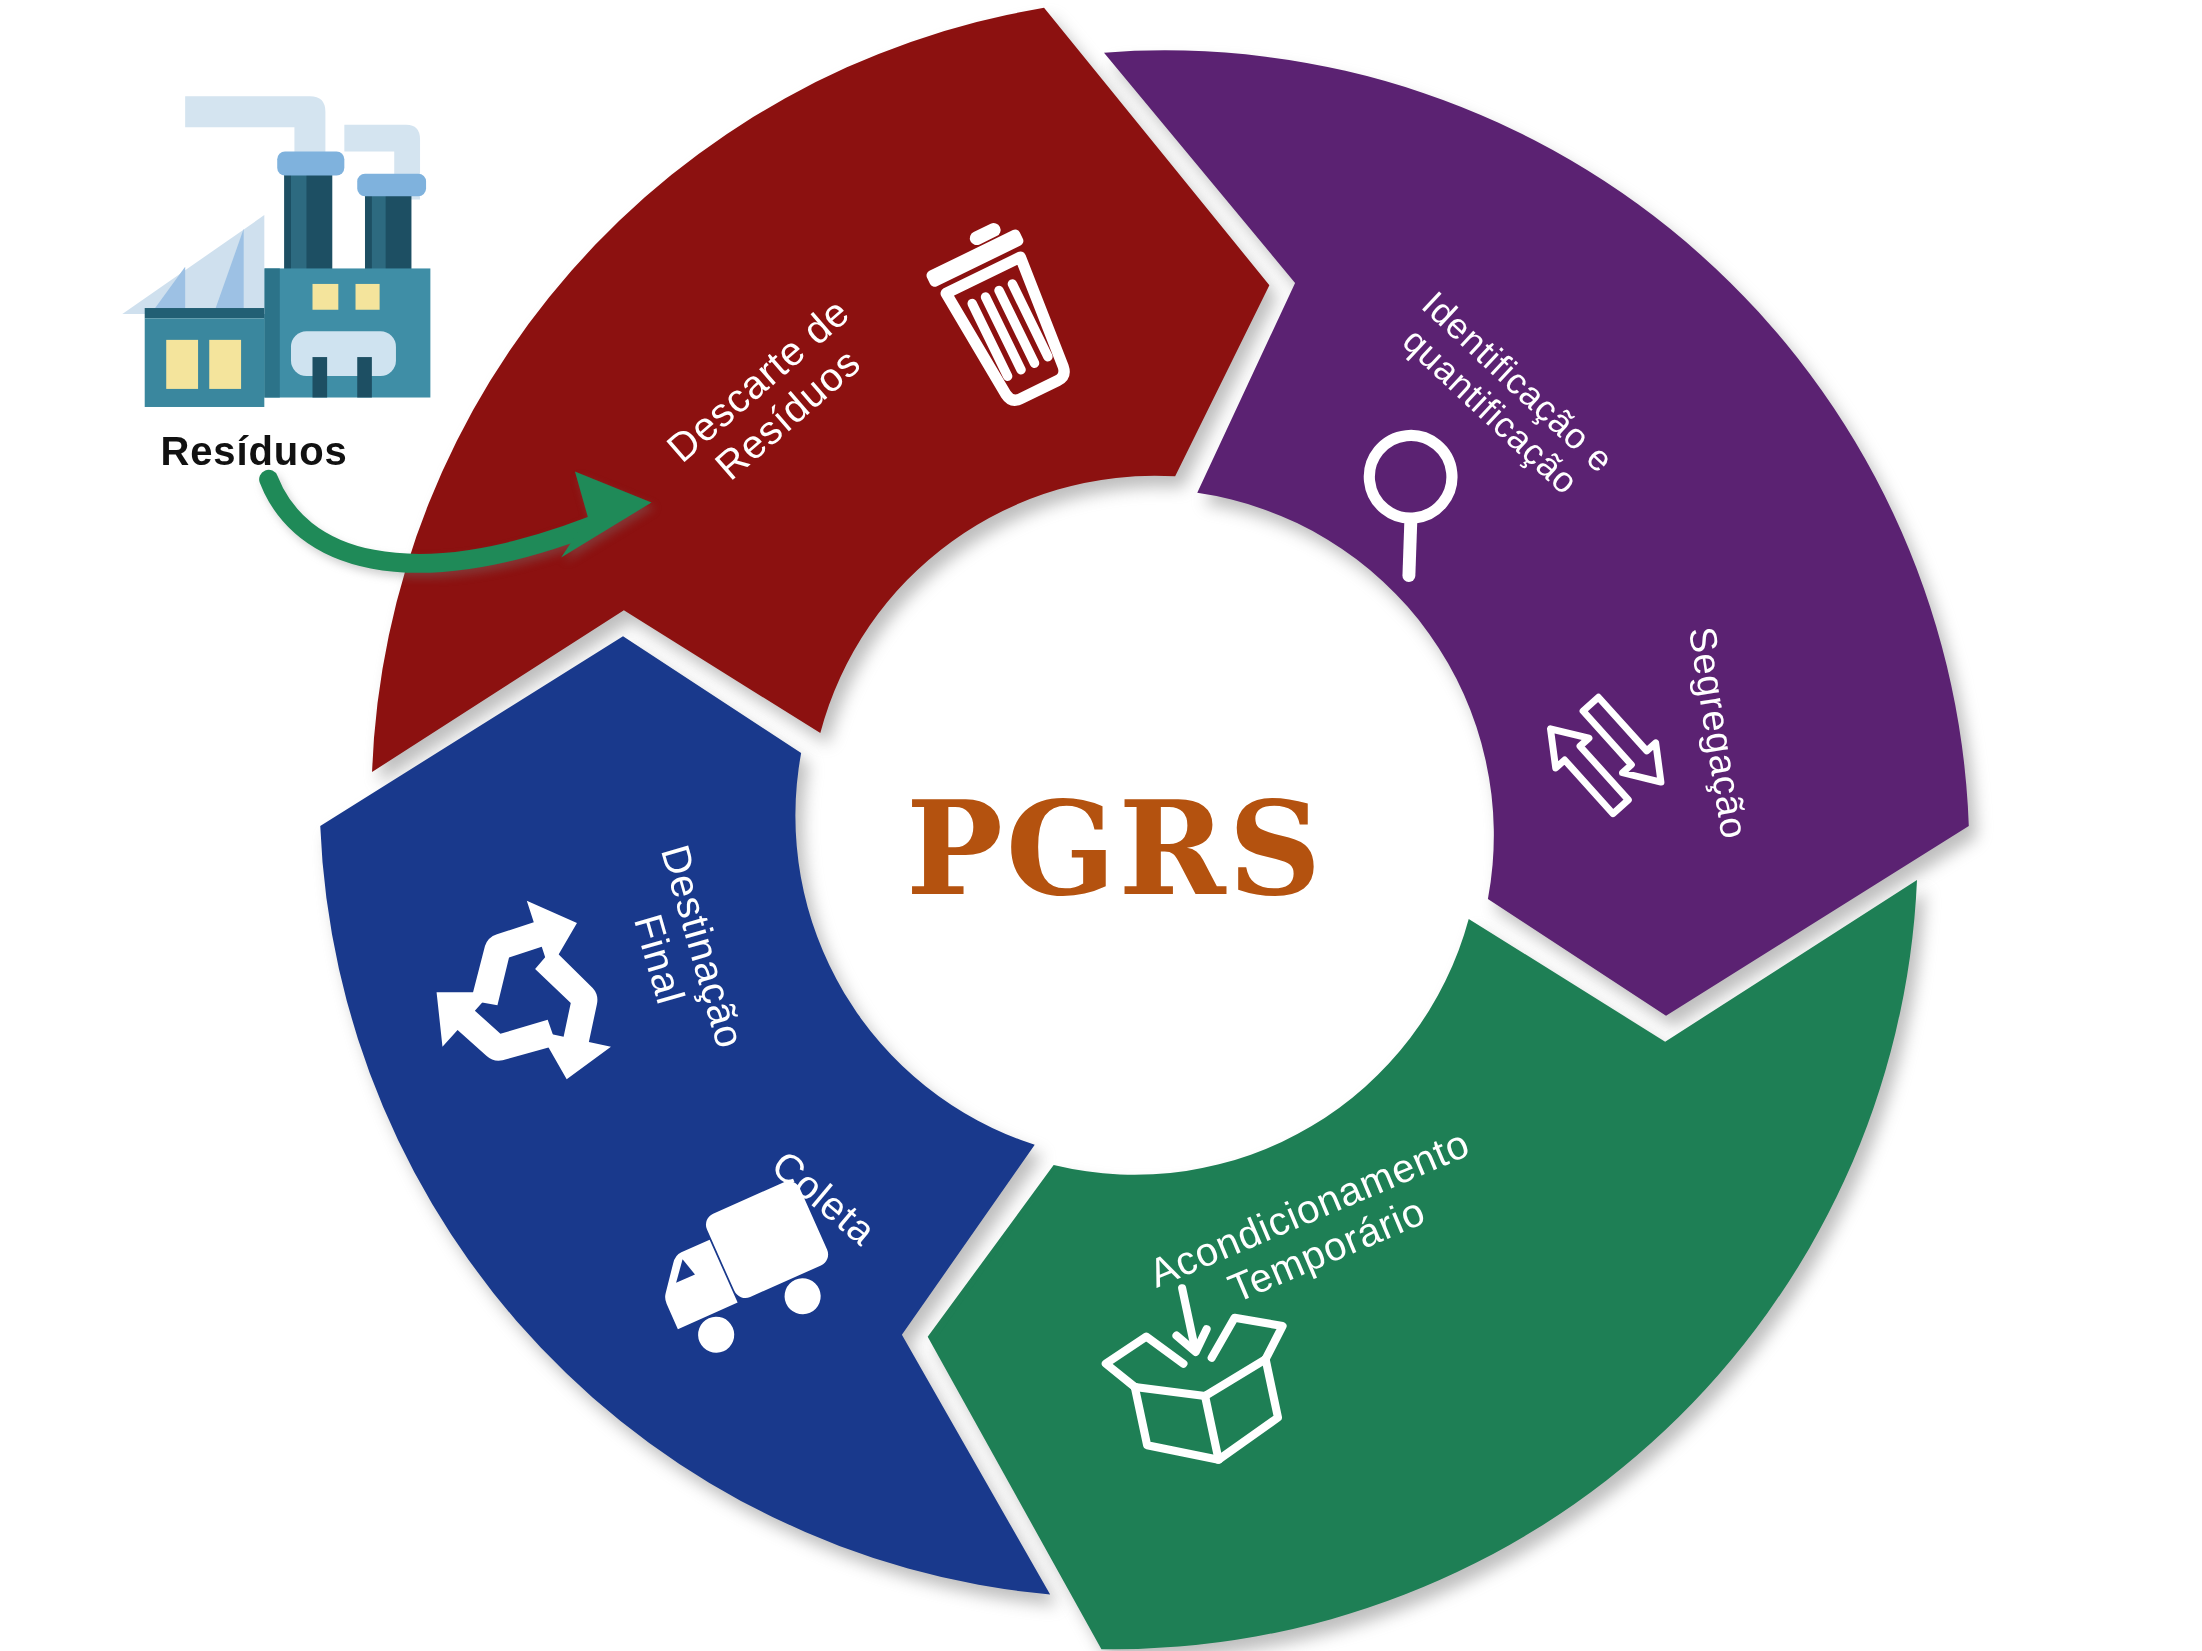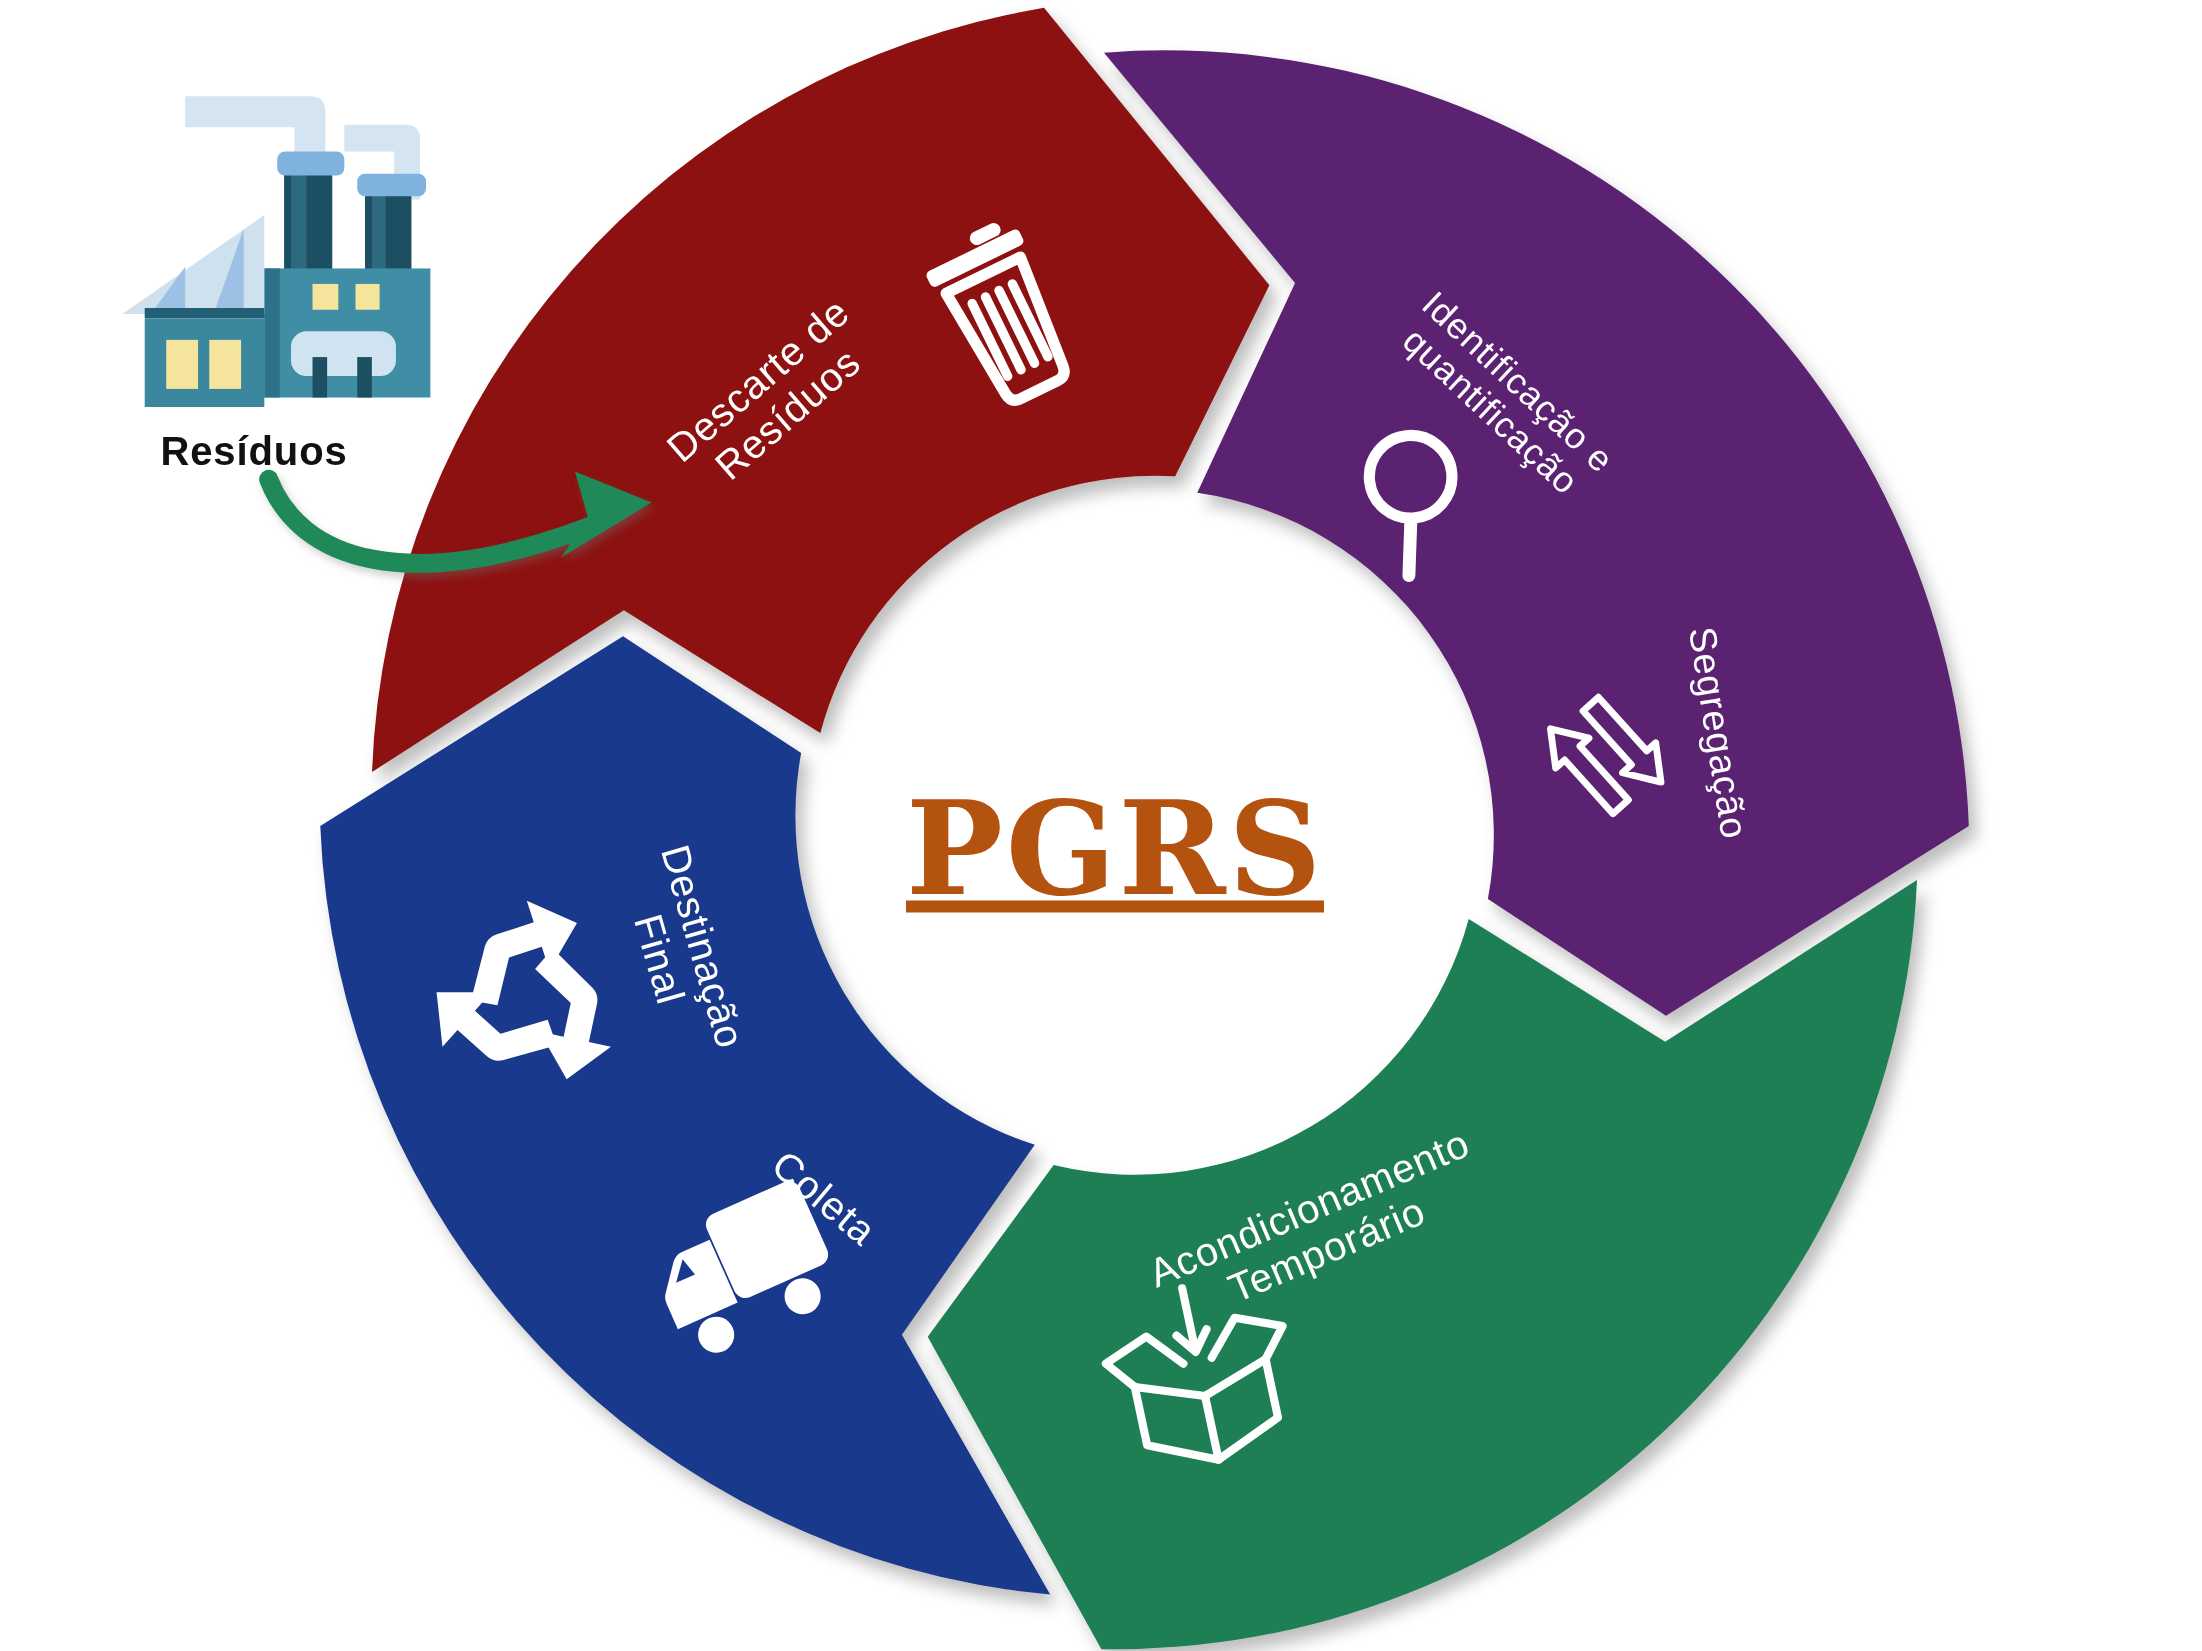--- a/index.html
+++ b/index.html
@@ -141,17 +141,17 @@
       </div>
       <div class="seg-label" style="left: 681px; top: 953px; font-size: 40px; transform: translate(-50%, -50%) rotate(74deg);">
         <span>Destinação</span>
         <span>Final</span>
       </div>
       <div class="seg-label" style="left: 824px; top: 1198px; font-size: 40px; transform: translate(-50%, -50%) rotate(40deg);">
         <span>Coleta</span>
       </div>
     </div>
 
-  <div class="center-title" style="color: rgb(180, 82, 15); text-decoration: underline;">PGRS</div>
+  <div class="center-title" style="color: rgb(180, 82, 15);">PGRS</div>
 
   <div class="industry-label">Resíduos</div>
 </div>
 
 
 </body></html>

